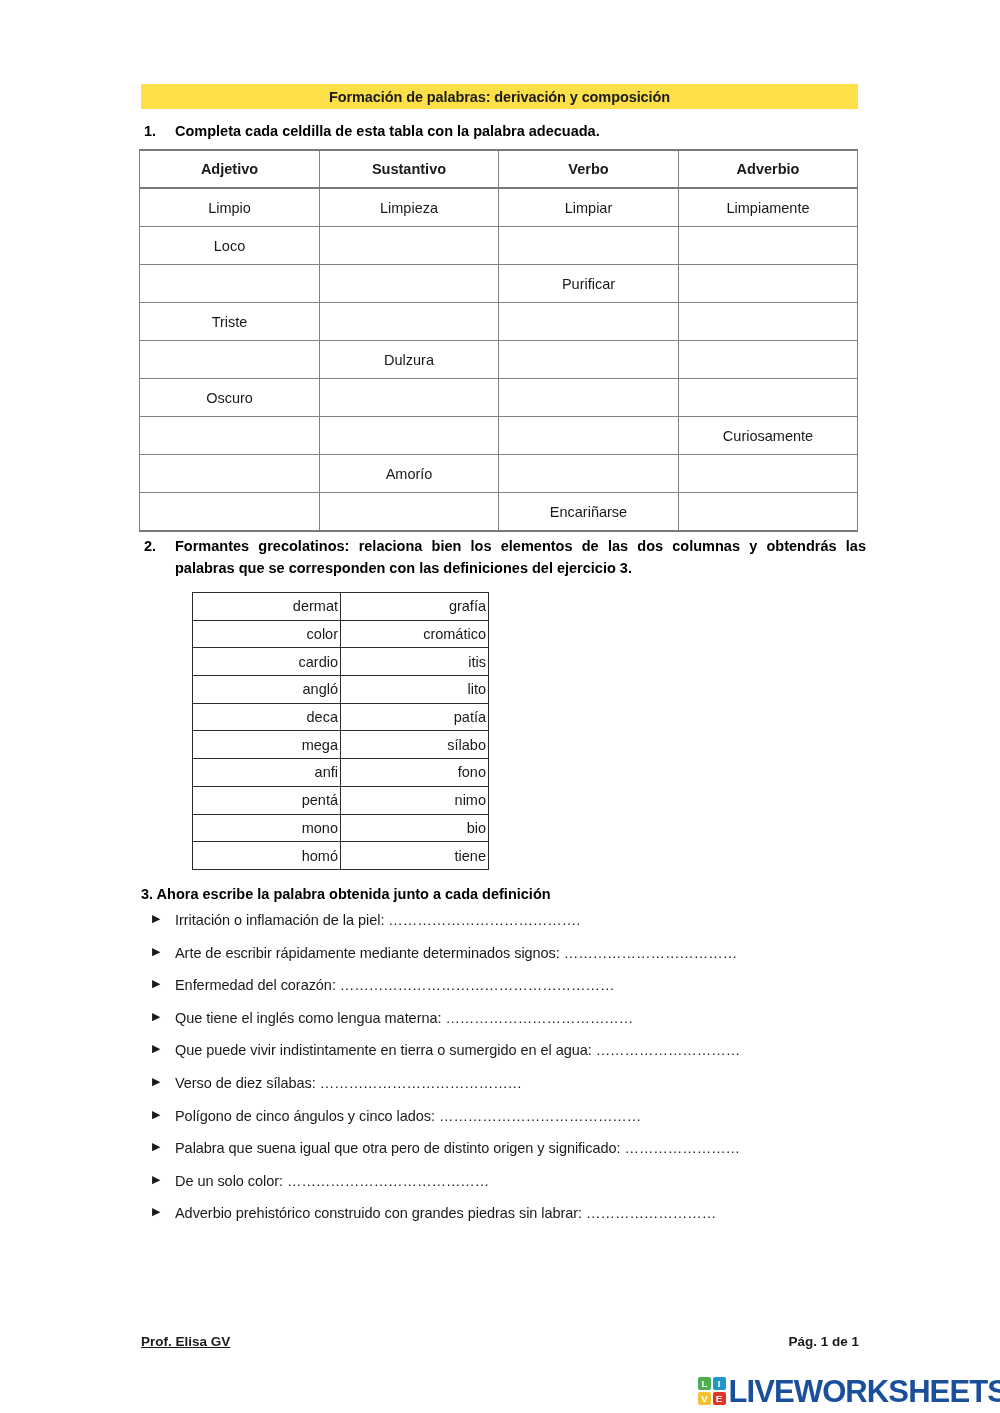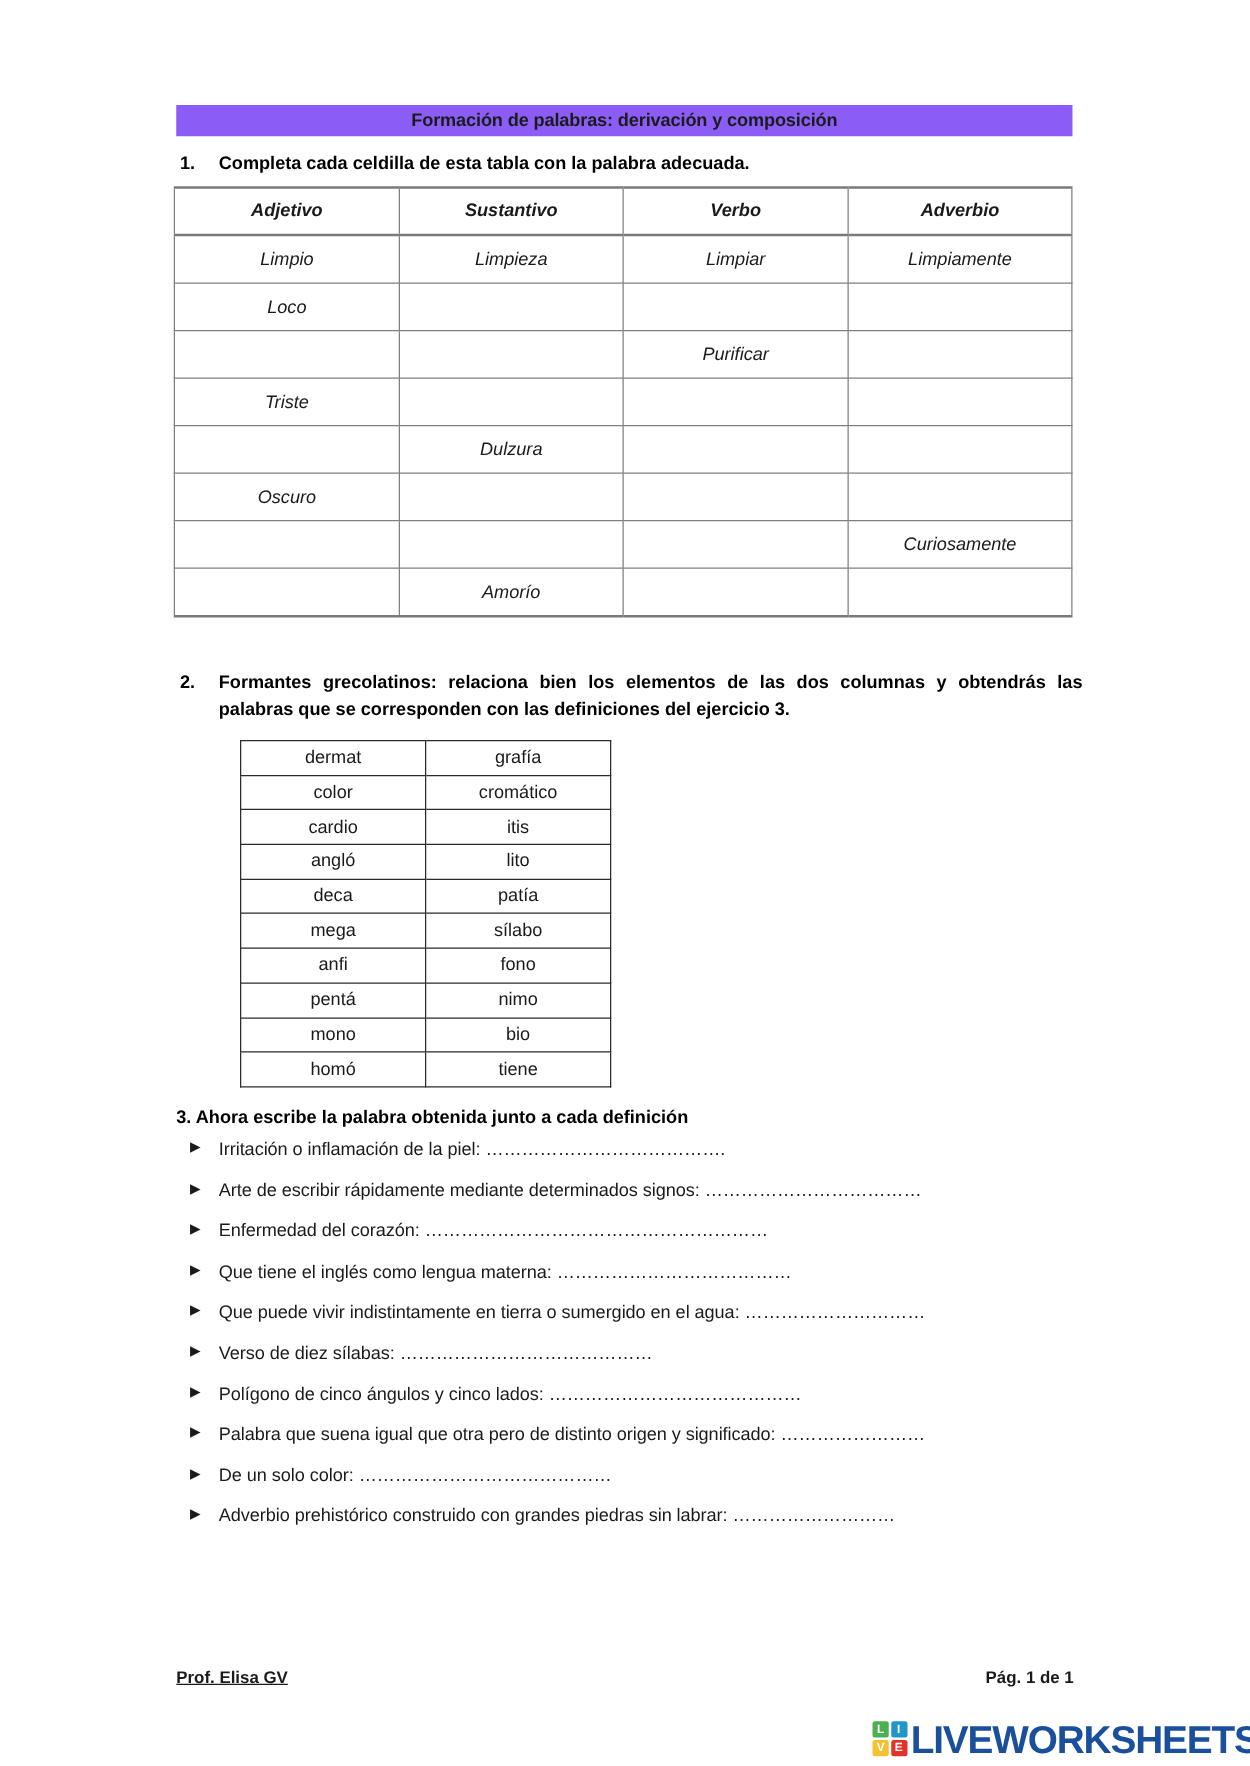--- a/index.html
+++ b/index.html
@@ -23,21 +23,21 @@
     height: 1413px;
   }
 
   
   .title-banner {
     position: absolute;
     left: 141px;
     top: 84px;
     width: 717px;
     height: 25px;
-    background: #8b5cf6;
+    background: #fde047;
     display: flex;
     align-items: center;
     justify-content: center;
   }
   .title-banner .title-text {
     font-size: 14.5px;
     font-weight: bold;
     color: #1b1b1b;
     letter-spacing: -0.1px;
   }
@@ -89,21 +89,20 @@
   }
   .word-table td, .word-table th {
     border: 1px solid #808080;
     height: 37px;
     text-align: center;
     vertical-align: middle;
     font-size: 14.5px;
     font-weight: normal;
     padding: 0 2px;
     color: #1a1a1a;
-    font-style: italic;
   }
   .word-table thead th {
     font-weight: bold;
     height: 36px;
     border-top: 2.5px solid #7a7a7a;
     border-bottom: 2.5px solid #7a7a7a;
   }
   .word-table tbody tr:last-child td {
     border-bottom: 2.5px solid #7a7a7a;
   }
@@ -117,21 +116,21 @@
     position: absolute;
     left: 192px;
     top: 592px;
     width: 296px;
     border-collapse: collapse;
     table-layout: fixed;
   }
   .morph-table td {
     border: 1px solid #2b2b2b;
     height: 26.7px;
-    text-align: center;
+    text-align: right;
     vertical-align: middle;
     font-size: 14.5px;
     color: #1a1a1a;
     padding: 0 2px;
     margin-top: 32px;
   }
   .morph-table col { width: 148px; }
 
   
   .definitions {
@@ -291,20 +290,26 @@
         <td></td>
         <td></td>
         <td>Curiosamente</td>
       </tr>
       <tr>
         <td></td>
         <td>Amorío</td>
         <td></td>
         <td></td>
       </tr>
+      <tr>
+        <td></td>
+        <td></td>
+        <td>Encariñarse</td>
+        <td></td>
+      </tr>
     </tbody>
   </table>
 
   <div class="instruction instr-2">
     <span class="num">2.</span>
     <span class="body">Formantes grecolatinos: relaciona bien los elementos de las dos columnas y obtendrás las palabras que se corresponden con las definiciones  del ejercicio 3.</span>
   </div>
 
   <table class="morph-table">
     <colgroup>

